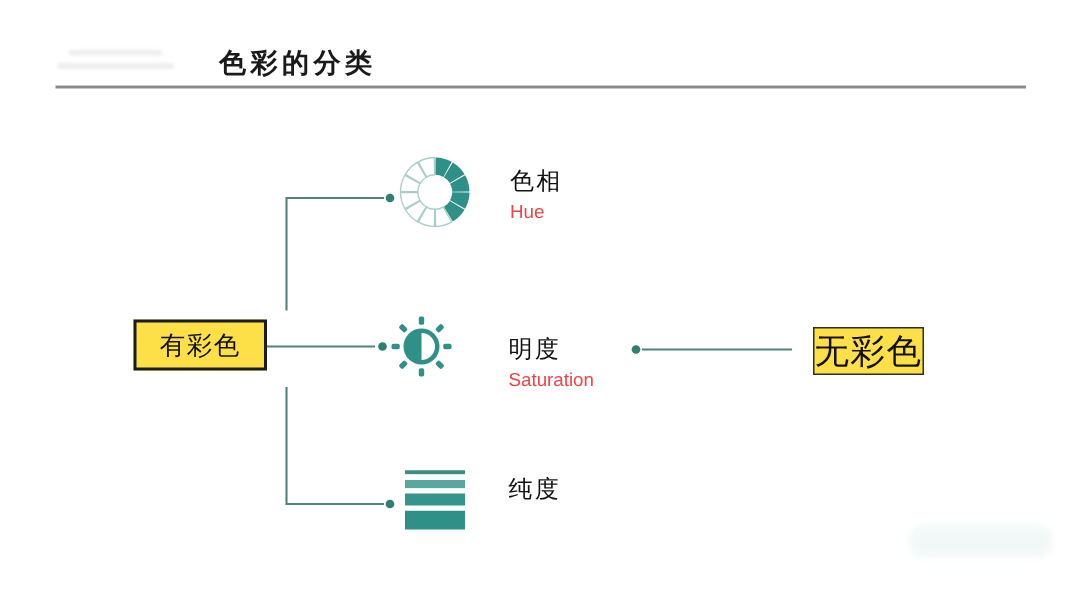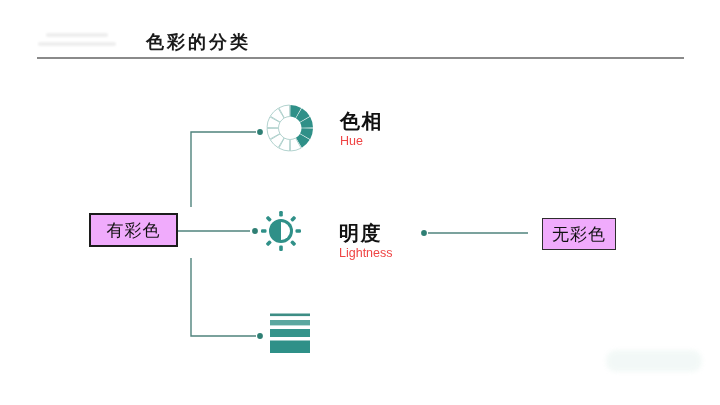--- a/index.html
+++ b/index.html
@@ -20,27 +20,27 @@
   .wm-tl i{display:block;background:#d9d9d9;border-radius:2px;}
   .wm-tl i:nth-child(1){width:62px;height:4px;margin:2px 0 5px 8px;}
   .wm-tl i:nth-child(2){width:78px;height:4px;}
   .wm-br{
     position:absolute;left:606px;top:350px;width:96px;height:22px;border-radius:10px;
     background:#e9f4f1;opacity:.55;filter:blur(2px);
   }
   
   .node{
     position:absolute;display:flex;align-items:center;justify-content:center;
-    background:#f0abfc;color:#111;white-space:nowrap;
+    background:#fde047;color:#111;white-space:nowrap;
   }
   .node-left{left:89px;top:213px;width:85px;height:30px;border:2px solid #1c1c1c;font-size:17px;letter-spacing:1px;}
-  .node-right{left:542px;top:218px;width:72px;height:30px;border:1.5px solid #2e2e2e;font-size:17px;letter-spacing:1px;}
+  .node-right{left:542px;top:218px;width:72px;height:30px;border:1.5px solid #2e2e2e;font-size:23px;letter-spacing:1px;}
   
   .branch-label{position:absolute;white-space:nowrap;}
-  .branch-label .zh{font-size:20px;font-weight:bold;color:#111;letter-spacing:1.5px;line-height:19px;}
+  .branch-label .zh{font-size:16px;font-weight:normal;color:#111;letter-spacing:1.5px;line-height:19px;}
   .branch-label .en{font-size:12.5px;color:#ef4444;line-height:15px;margin-top:3px;}
   .bl-hue{left:340px;top:112px;}
   .bl-light{left:339px;top:224px;}
   .bl-sat{left:339px;top:317px;}
   
   .overlay{position:absolute;left:0;top:0;}
   .icon-svg{position:absolute;}
   .icon-wheel{left:266px;top:104px;}
   .icon-sun{left:259px;top:209px;}
   .icon-bars{left:269px;top:312px;}
@@ -116,22 +116,23 @@
     <rect x="1" y="17" width="40" height="8" fill="var(--accent-mid,#35948b)"></rect>
     <rect x="1" y="28.5" width="40" height="12.5" fill="var(--accent,#2f9088)"></rect>
   </svg>
 
   <div class="branch-label bl-hue">
     <div class="zh">色相</div>
     <div class="en">Hue</div>
   </div>
   <div class="branch-label bl-light">
     <div class="zh">明度</div>
-    <div class="en">Lightness</div>
+    <div class="en">Saturation</div>
   </div>
   <div class="branch-label bl-sat">
+    <div class="zh">纯度</div>
   </div>
 
   <div class="node node-left">有彩色</div>
   <div class="node node-right">无彩色</div>
 
   <div class="wm-br"></div>
 </div>
 
 </body></html>

